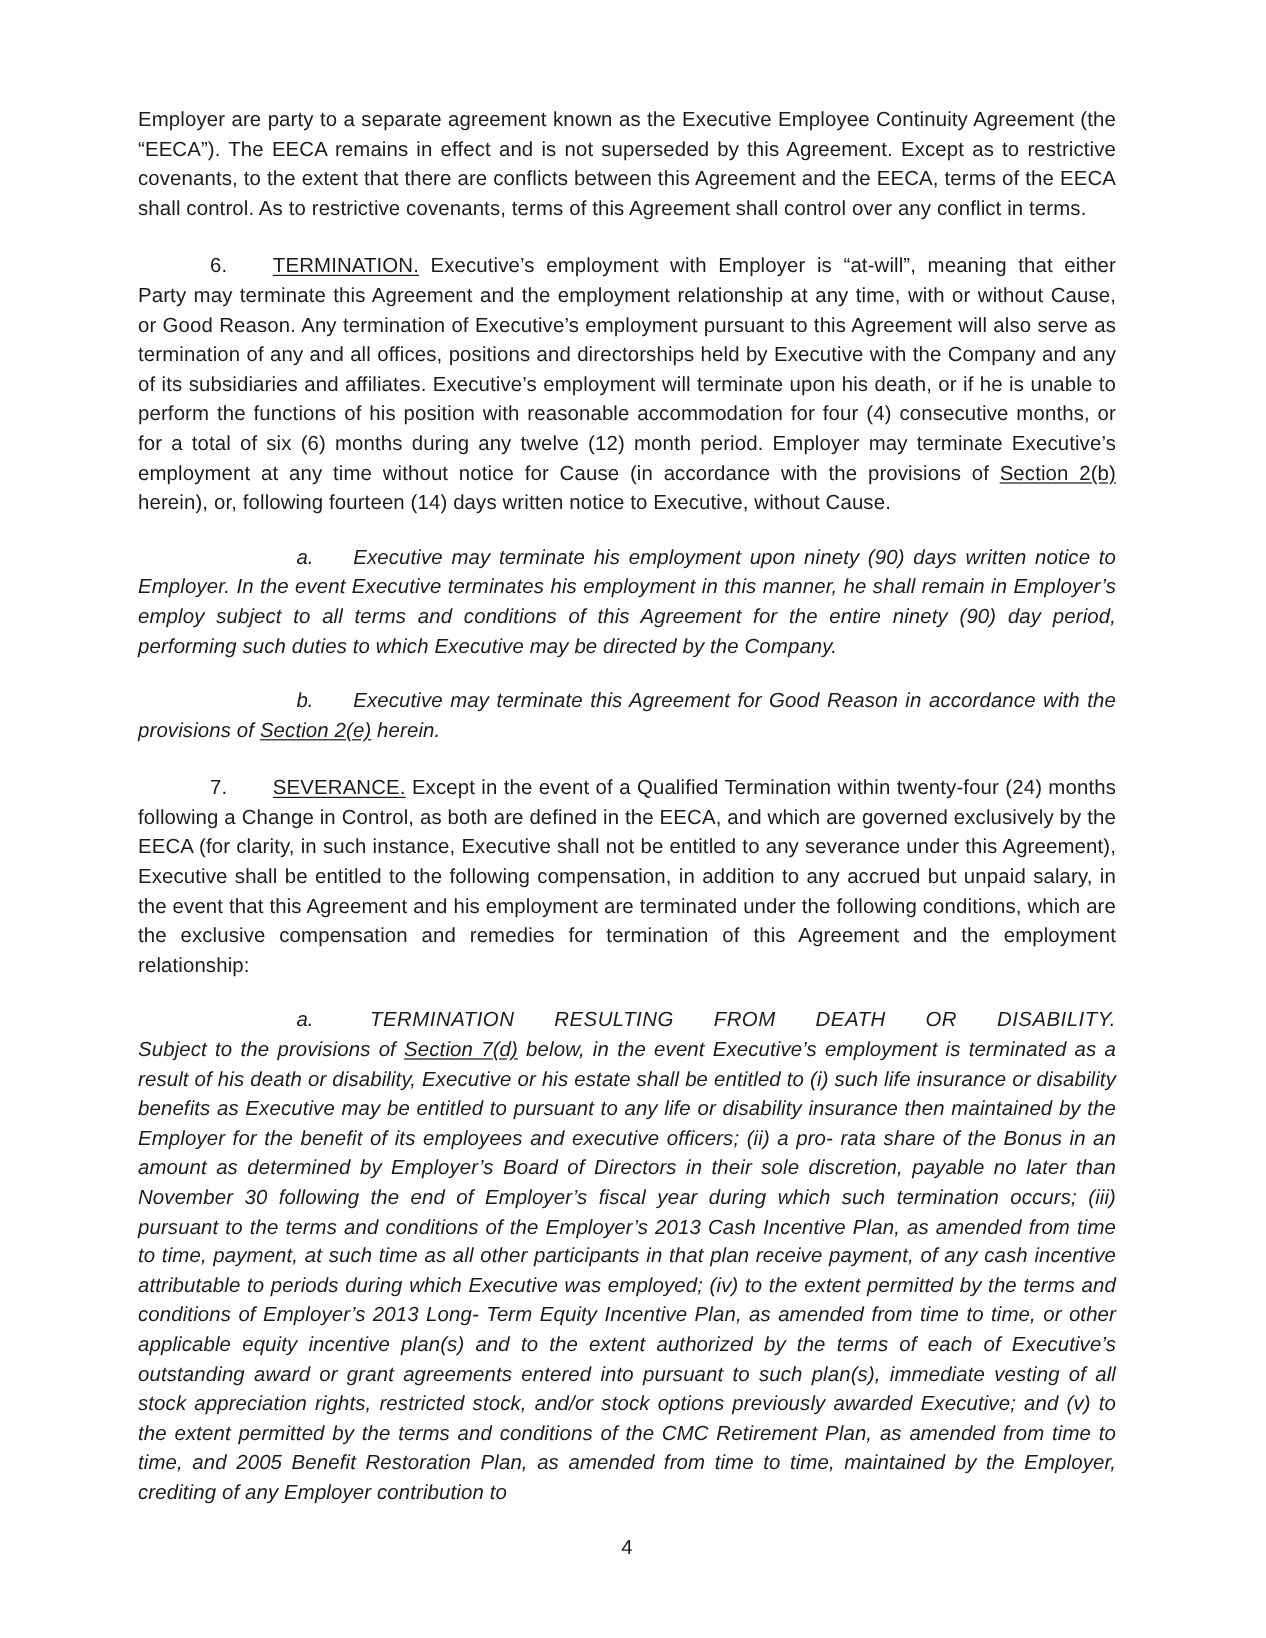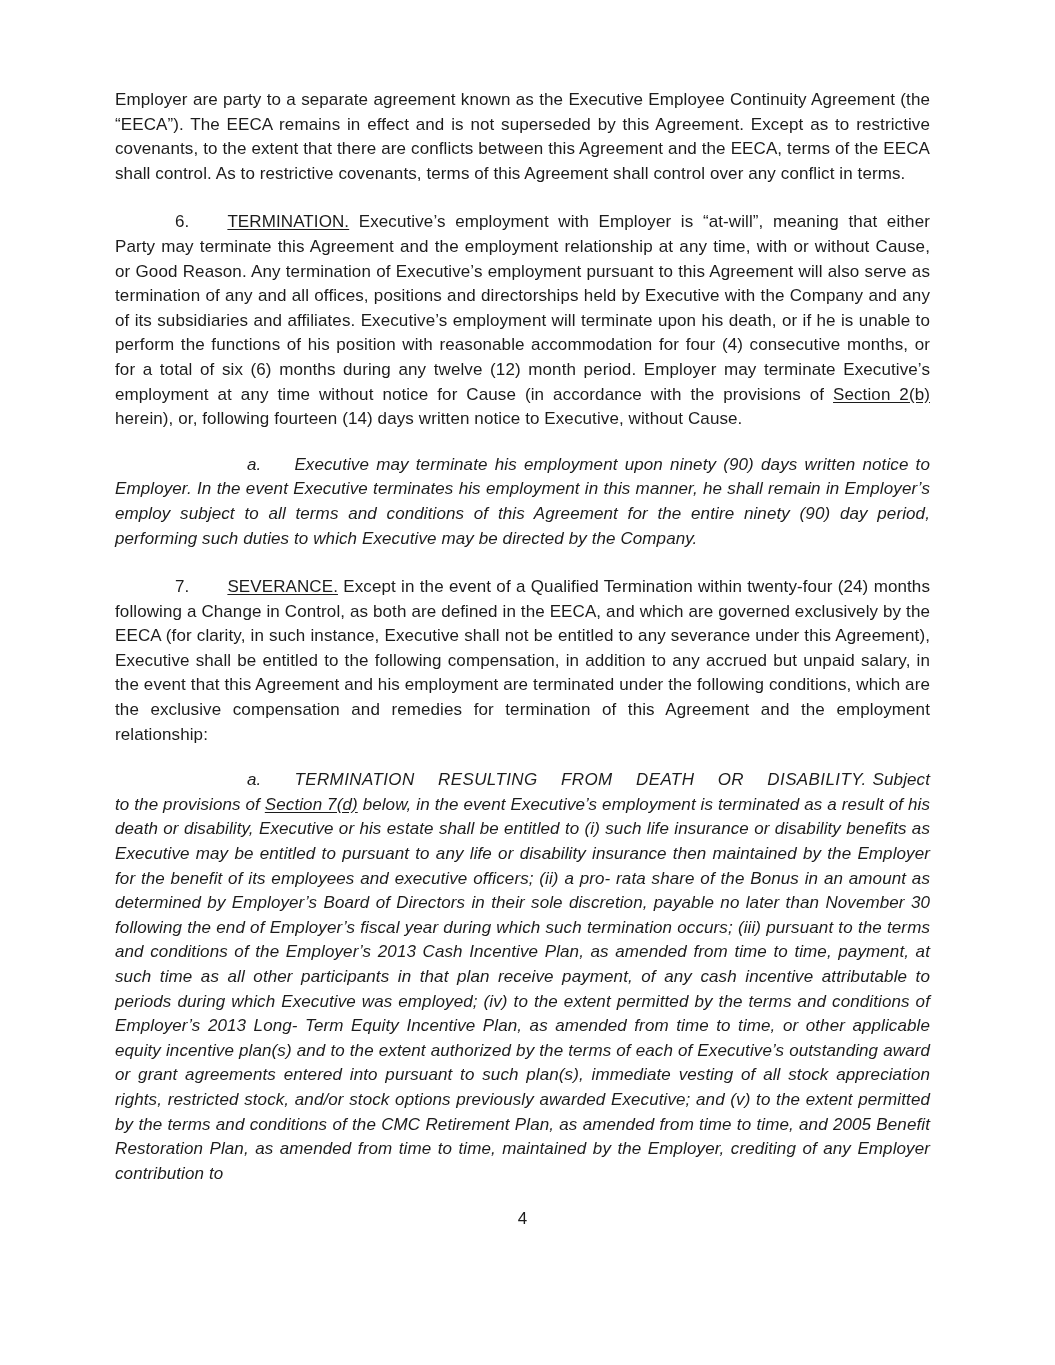--- a/index.html
+++ b/index.html
@@ -28,36 +28,37 @@
     letter-spacing: 0.1px;
   }
   .para { margin: 0 0 21px 0; }
   .para.flush   { text-indent: 0; }
   .para.section { text-indent: 60px; margin-top: 24px; }
   .para.sub     { text-indent: 132px; font-style: italic; }
   .pnum { display: inline; }
   .tab  { display: inline-block; width: 38px; }
   .para.sub .tab { width: 33px; }
   .run.u { text-decoration: underline; text-underline-offset: 2px; }
-  .run.caps { word-spacing: 17px; letter-spacing: 0.4px; }
+  .run.caps { word-spacing: 17px; letter-spacing: 0.4px; margin-left: 14px; }
   .page-number {
     margin: 6px 0 0 0;
     width: 815px;
     text-align: center;
     color: var(--text-color, #1c1c1c);
     font-family: "Liberation Sans", sans-serif;
     font-size: 17px;
   }
 </style>
 </head>
 <body style="--page-bg: #ffffff; --text-color: #1c1c1c;">
 
 <div class="page">
   <div class="doc-body">
 
     <p class="para flush"><span class="run">Employer are party to a separate agreement known as the Executive Employee Continuity Agreement (the “EECA”). The EECA remains in effect and is not superseded by this Agreement. Except as to restrictive covenants, to the extent that there are conflicts between this Agreement and the EECA, terms of the EECA shall control. As to restrictive covenants, terms of this Agreement shall control over any conflict in terms.</span></p>
       <p class="para section"><span class="pnum">6.</span><span class="tab"></span><span class="run u">TERMINATION.</span><span class="run"> Executive’s employment with Employer is “at-will”, meaning that either Party may terminate this Agreement and the employment relationship at any time, with or without Cause, or Good Reason. Any termination of Executive’s employment pursuant to this Agreement will also serve as termination of any and all offices, positions and directorships held by Executive with the Company and any of its subsidiaries and affiliates. Executive’s employment will terminate upon his death, or if he is unable to perform the functions of his position with reasonable accommodation for four (4) consecutive months, or for a total of six (6) months during any twelve (12) month period. Employer may terminate Executive’s employment at any time without notice for Cause (in accordance with the provisions of </span><span class="run u">Section 2(b)</span><span class="run"> herein), or, following fourteen (14) days written notice to Executive, without Cause.</span></p>
       <p class="para sub"><span class="pnum">a.</span><span class="tab"></span><span class="run">Executive may terminate his employment upon ninety (90) days written notice to Employer. In the event Executive terminates his employment in this manner, he shall remain in Employer’s employ subject to all terms and conditions of this Agreement for the entire ninety (90) day period, performing such duties to which Executive may be directed by the Company.</span></p>
+      <p class="para sub"><span class="pnum">b.</span><span class="tab"></span><span class="run">Executive may terminate this Agreement for Good Reason in accordance with the provisions of </span><span class="run u">Section 2(e)</span><span class="run"> herein.</span></p>
       <p class="para section"><span class="pnum">7.</span><span class="tab"></span><span class="run u">SEVERANCE.</span><span class="run"> Except in the event of a Qualified Termination within twenty-four (24) months following a Change in Control, as both are defined in the EECA, and which are governed exclusively by the EECA (for clarity, in such instance, Executive shall not be entitled to any severance under this Agreement), Executive shall be entitled to the following compensation, in addition to any accrued but unpaid salary, in the event that this Agreement and his employment are terminated under the following conditions, which are the exclusive compensation and remedies for termination of this Agreement and the employment relationship:</span></p>
       <p class="para sub"><span class="pnum">a.</span><span class="tab"></span><span class="run caps">TERMINATION RESULTING FROM DEATH OR DISABILITY.</span><span class="run"> Subject to the provisions of </span><span class="run u">Section 7(d)</span><span class="run"> below, in the event Executive’s employment is terminated as a result of his death or disability, Executive or his estate shall be entitled to (i) such life insurance or disability benefits as Executive may be entitled to pursuant to any life or disability insurance then maintained by the Employer for the benefit of its employees and executive officers; (ii) a pro- rata share of the Bonus in an amount as determined by Employer’s Board of Directors in their sole discretion, payable no later than November 30 following the end of Employer’s fiscal year during which such termination occurs; (iii) pursuant to the terms and conditions of the Employer’s 2013 Cash Incentive Plan, as amended from time to time, payment, at such time as all other participants in that plan receive payment, of any cash incentive attributable to periods during which Executive was employed; (iv) to the extent permitted by the terms and conditions of Employer’s 2013 Long- Term Equity Incentive Plan, as amended from time to time, or other applicable equity incentive plan(s) and to the extent authorized by the terms of each of Executive’s outstanding award or grant agreements entered into pursuant to such plan(s), immediate vesting of all stock appreciation rights, restricted stock, and/or stock options previously awarded Executive; and (v) to the extent permitted by the terms and conditions of the CMC Retirement Plan, as amended from time to time, and 2005 Benefit Restoration Plan, as amended from time to time, maintained by the Employer, crediting of any Employer contribution to</span></p>
       <p class="page-number">4</p>
   </div>
 </div>
 
 </body></html>

